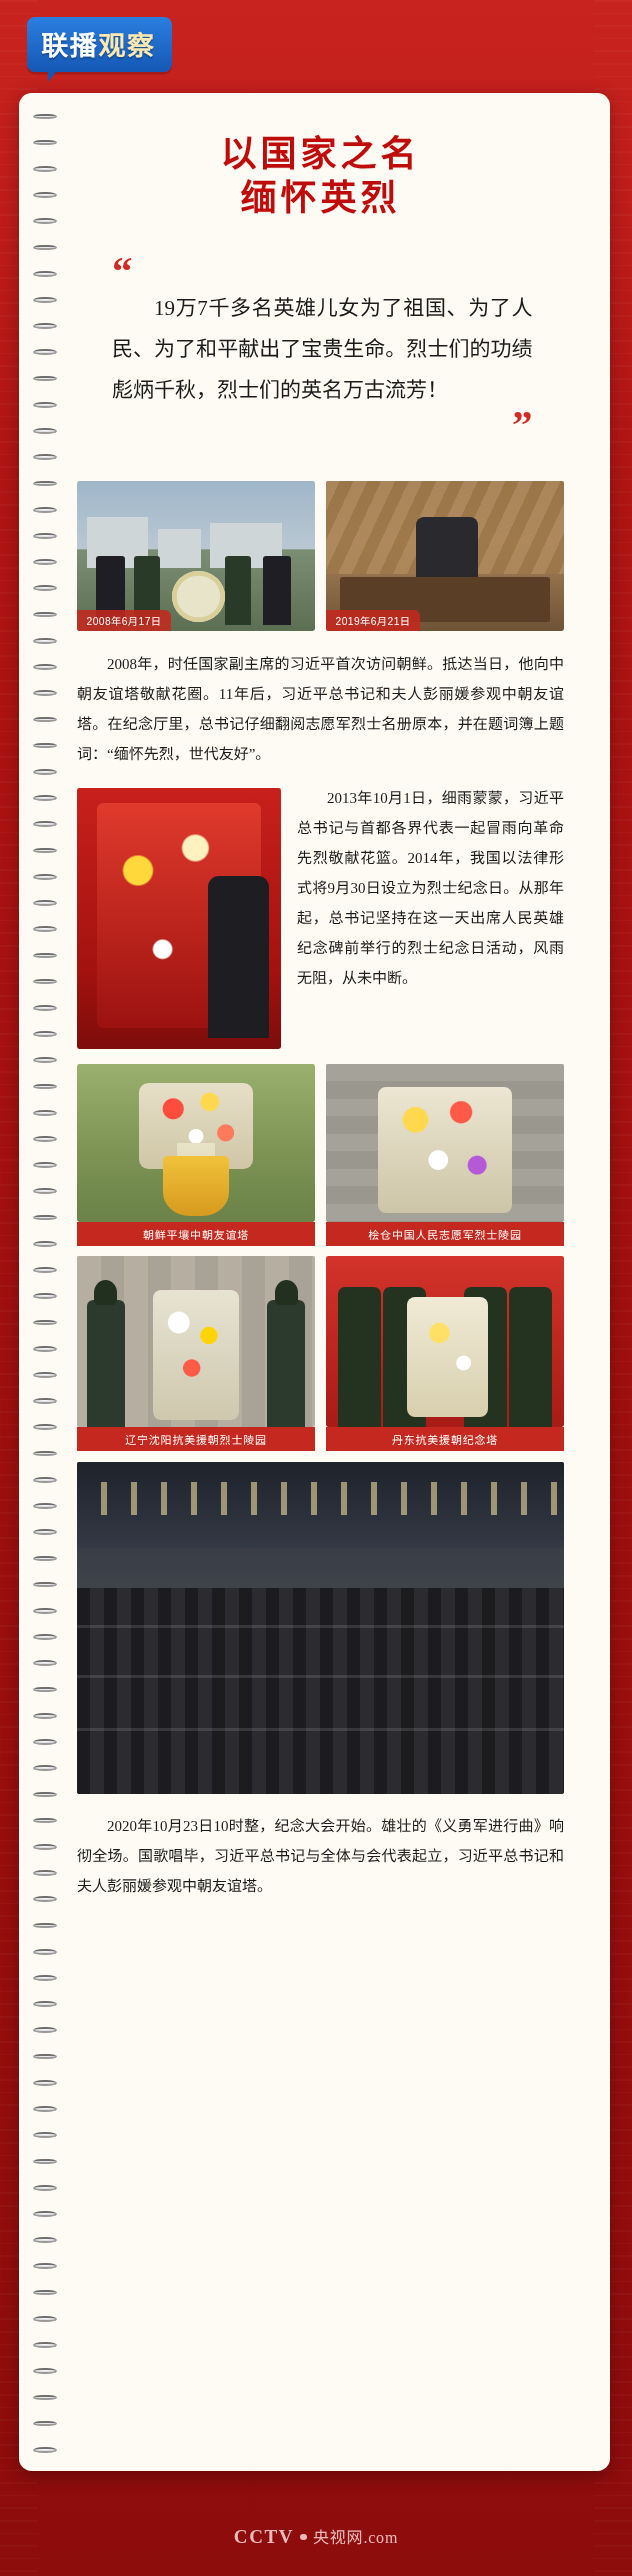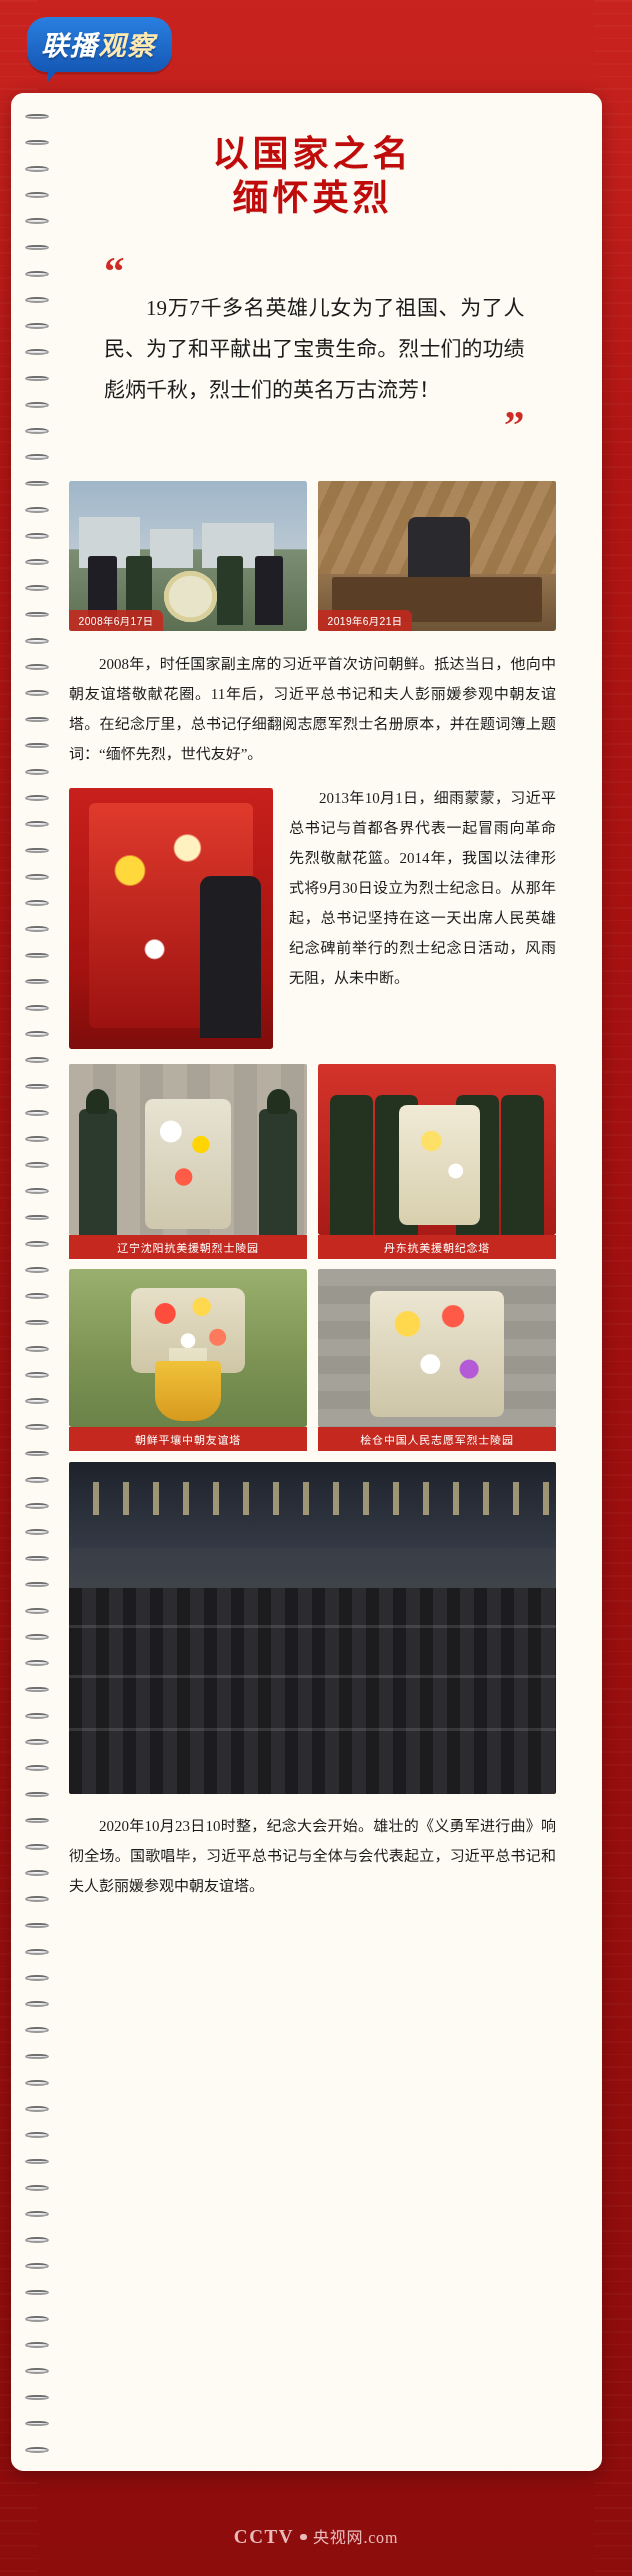--- a/index.html
+++ b/index.html
@@ -31,24 +31,23 @@
   .header {
     position: relative;
     height: 95px;
     padding: 17.4px 0 0 27px;
   }
   .logo-badge {
     display: inline-block;
     position: relative;
     background: #1661c4;
     background: linear-gradient(180deg,#2a7fe0 0%, #1558b5 100%);
-    border-radius: 20px;
+    border-radius: 8px;
     padding: 7.1px 16px 8.7px 14.2px;
     box-shadow: 0 2.4px 0 rgba(0,0,0,.18);
-    font-style: italic;
   }
   .logo-badge:after {
     content: "";
     position: absolute;
     left: 20.5px; bottom: -9.5px;
     border-width: 10.3px 8px 0 0;
     border-style: solid;
     border-color: #1558b5 transparent transparent transparent;
   }
   .logo-text {
@@ -57,21 +56,21 @@
     font-size: 27px;
     letter-spacing: 1.6px;
     color: #ffffff;
     text-shadow: 0 1.6px 1.6px rgba(0,0,0,.25);
   }
   .logo-text .accent { color: #ffe9b0; }
 
   
   .paper {
     position: absolute;
-    left: 11px;
+    left: 19px;
     top: 93px;
     width: 591px;
     height: 2378px;
     background: #fdfbf4;
     border-radius: 12.6px;
     box-shadow: 0 4.7px 17.4px rgba(0,0,0,.28);
     padding: 35px 46px 32px 58px;
   }
   
   .spiral {
@@ -414,20 +413,42 @@
       <div class="scene scene-c">
         <div class="flowers"></div>
         <div class="person"></div>
       </div>
     </div>
     <p class="body flow">2013年10月1日，细雨蒙蒙，习近平总书记与首都各界代表一起冒雨向革命先烈敬献花篮。2014年，我国以法律形式将9月30日设立为烈士纪念日。从那年起，总书记坚持在这一天出席人民英雄纪念碑前举行的烈士纪念日活动，风雨无阻，从未中断。</p>
   </div>
 
   <div class="img-row">
     <div style="flex:1">
+      <div class="photo" style="height:158px">
+        <div class="scene scene-yellow">
+          <div class="bouquet"></div>
+          <div class="ribbon"></div>
+          <div class="vase"></div>
+        </div>
+      </div>
+      <div class="cap-center">朝鲜平壤中朝友谊塔</div>
+    </div>
+    <div style="flex:1">
+      <div class="photo" style="height:158px">
+        <div class="scene scene-gray">
+          <div class="stone"></div>
+          <div class="bouquet2"></div>
+        </div>
+      </div>
+      <div class="cap-center">桧仓中国人民志愿军烈士陵园</div>
+    </div>
+  </div>
+
+  <div class="img-row">
+    <div style="flex:1">
       <div class="photo" style="height:171px">
         <div class="scene scene-soldier">
           <div class="wall"></div>
           <div class="guard" style="left:4%"></div>
           <div class="guard" style="right:4%"></div>
           <div class="basket"></div>
         </div>
       </div>
       <div class="cap-center">辽宁沈阳抗美援朝烈士陵园</div>
     </div>
@@ -438,42 +459,20 @@
           <div class="soldier" style="left:24%"></div>
           <div class="soldier" style="right:24%"></div>
           <div class="soldier" style="right:5%"></div>
           <div class="wreath2"></div>
         </div>
       </div>
       <div class="cap-center">丹东抗美援朝纪念塔</div>
     </div>
   </div>
 
-  <div class="img-row">
-    <div style="flex:1">
-      <div class="photo" style="height:158px">
-        <div class="scene scene-yellow">
-          <div class="bouquet"></div>
-          <div class="ribbon"></div>
-          <div class="vase"></div>
-        </div>
-      </div>
-      <div class="cap-center">朝鲜平壤中朝友谊塔</div>
-    </div>
-    <div style="flex:1">
-      <div class="photo" style="height:158px">
-        <div class="scene scene-gray">
-          <div class="stone"></div>
-          <div class="bouquet2"></div>
-        </div>
-      </div>
-      <div class="cap-center">桧仓中国人民志愿军烈士陵园</div>
-    </div>
-  </div>
-
 
   <div class="photo" style="height:332px; margin-top:11px">
     <div class="scene scene-hall">
       <div class="ceiling"></div>
       <div class="lamps"></div>
       <div class="crowd">
         <div class="rowlight" style="top:18%"></div>
         <div class="rowlight" style="top:42%"></div>
         <div class="rowlight" style="top:68%"></div>
       </div>

